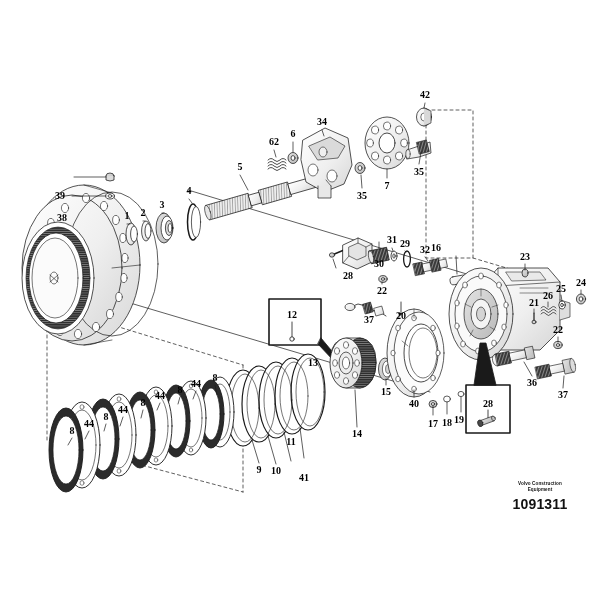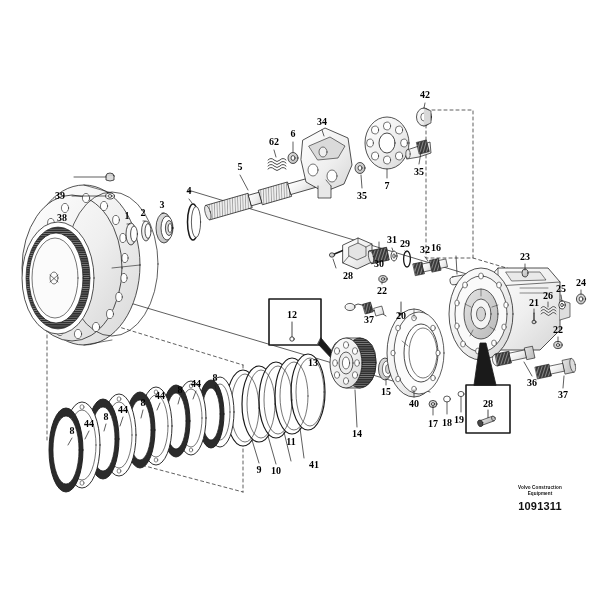--- a/index.html
+++ b/index.html
@@ -31,21 +31,21 @@
     color:#111;
   }
   #footer .brand{
     font-size:4.6px;
     font-weight:bold;
     line-height:1.45;
     letter-spacing:0.1px;
   }
   #footer .pn{
     margin-top:2px;
-    font-size:11px;
+    font-size:14px;
     font-weight:bold;
     letter-spacing:0.2px;
   }
 </style>
 </head>
 <body>
 
 <div id="sheet">
 
   <svg viewBox="0 0 600 600" xmlns="http://www.w3.org/2000/svg">
@@ -586,21 +586,21 @@
       <div class="callout" style="left: 414px; top: 404px;">40</div>
       <div class="callout" style="left: 433px; top: 424px;">17</div>
       <div class="callout" style="left: 447px; top: 423px;">18</div>
       <div class="callout" style="left: 459px; top: 420px;">19</div>
       <div class="callout" style="left: 488px; top: 404px;">28</div>
       <div class="callout" style="left: 532px; top: 383px;">36</div>
       <div class="callout" style="left: 563px; top: 395px;">37</div>
       <div class="callout" style="left: 259px; top: 470px;">9</div>
       <div class="callout" style="left: 276px; top: 471px;">10</div>
       <div class="callout" style="left: 291px; top: 442px;">11</div>
-      <div class="callout" style="left: 304px; top: 465px; margin-left: 10px;">41</div>
+      <div class="callout" style="left: 304px; top: 478px;">41</div>
       <div class="callout" style="left: 215px; top: 378px;">8</div>
       <div class="callout" style="left: 196px; top: 384px;">44</div>
       <div class="callout" style="left: 180px; top: 390px;">8</div>
       <div class="callout" style="left: 160px; top: 396px;">44</div>
       <div class="callout" style="left: 143px; top: 403px;">8</div>
       <div class="callout" style="left: 123px; top: 410px;">44</div>
       <div class="callout" style="left: 106px; top: 417px;">8</div>
       <div class="callout" style="left: 89px; top: 424px;">44</div>
       <div class="callout" style="left: 72px; top: 431px;">8</div>
     </div>

